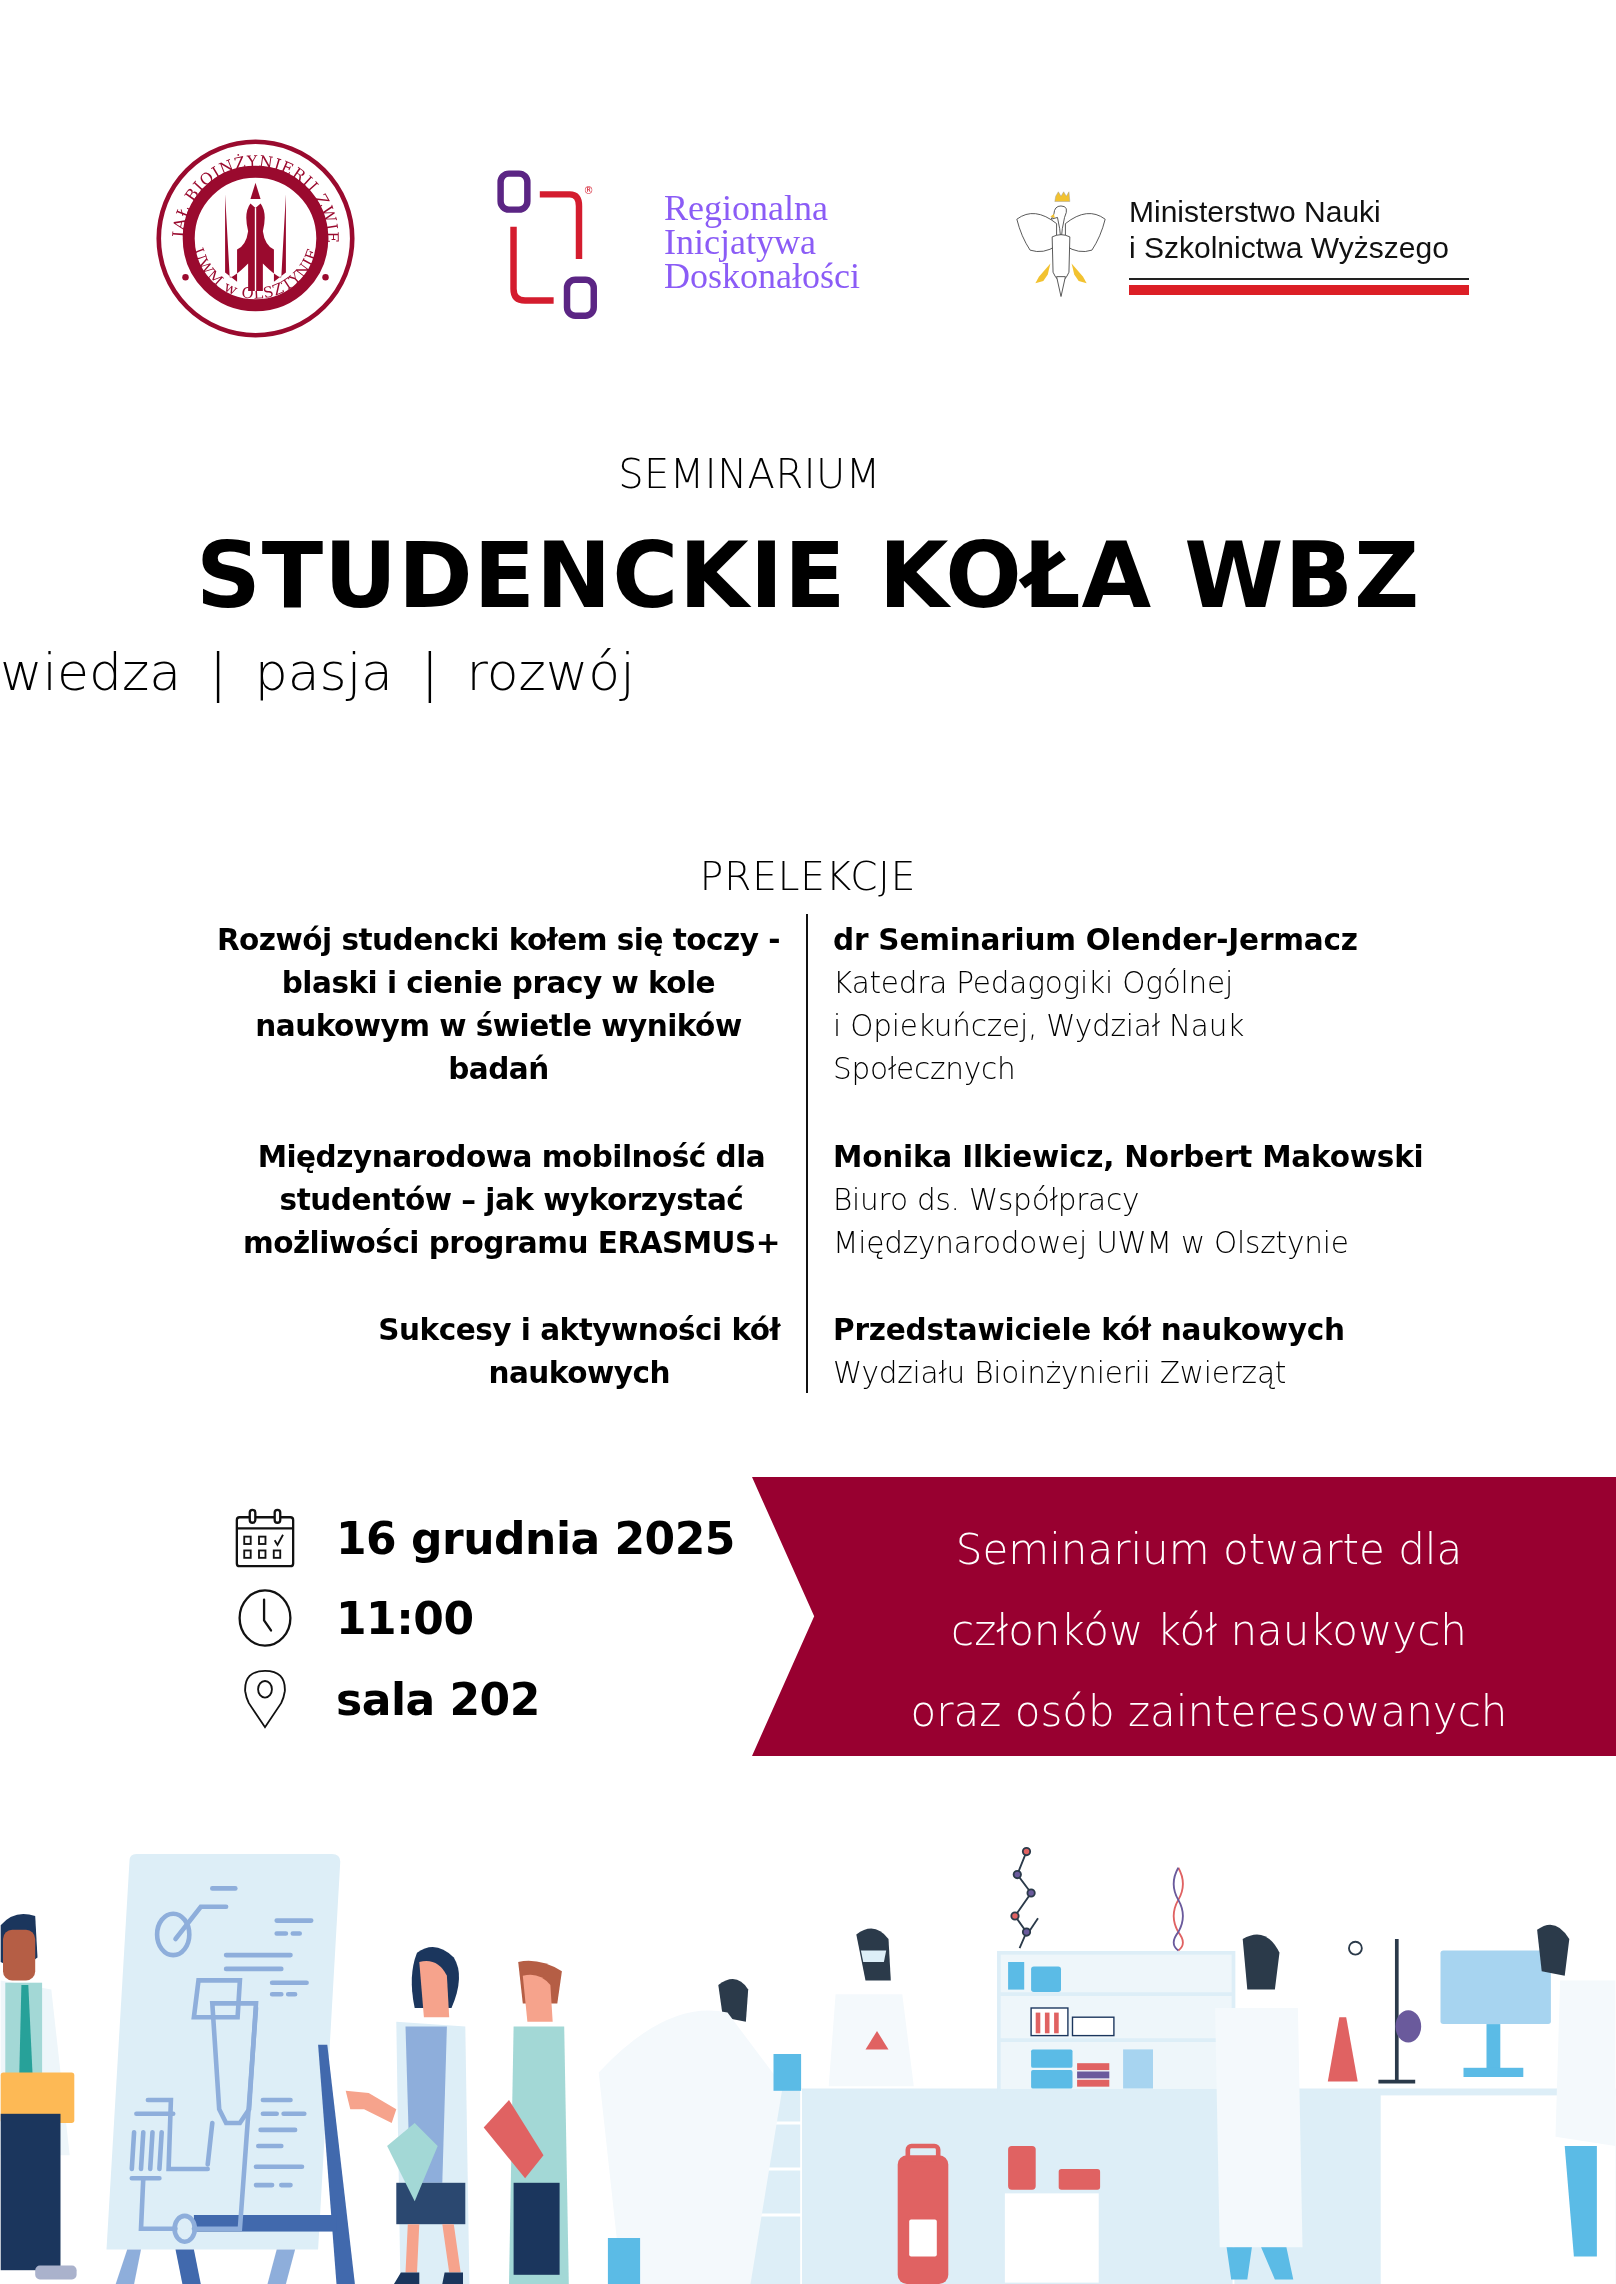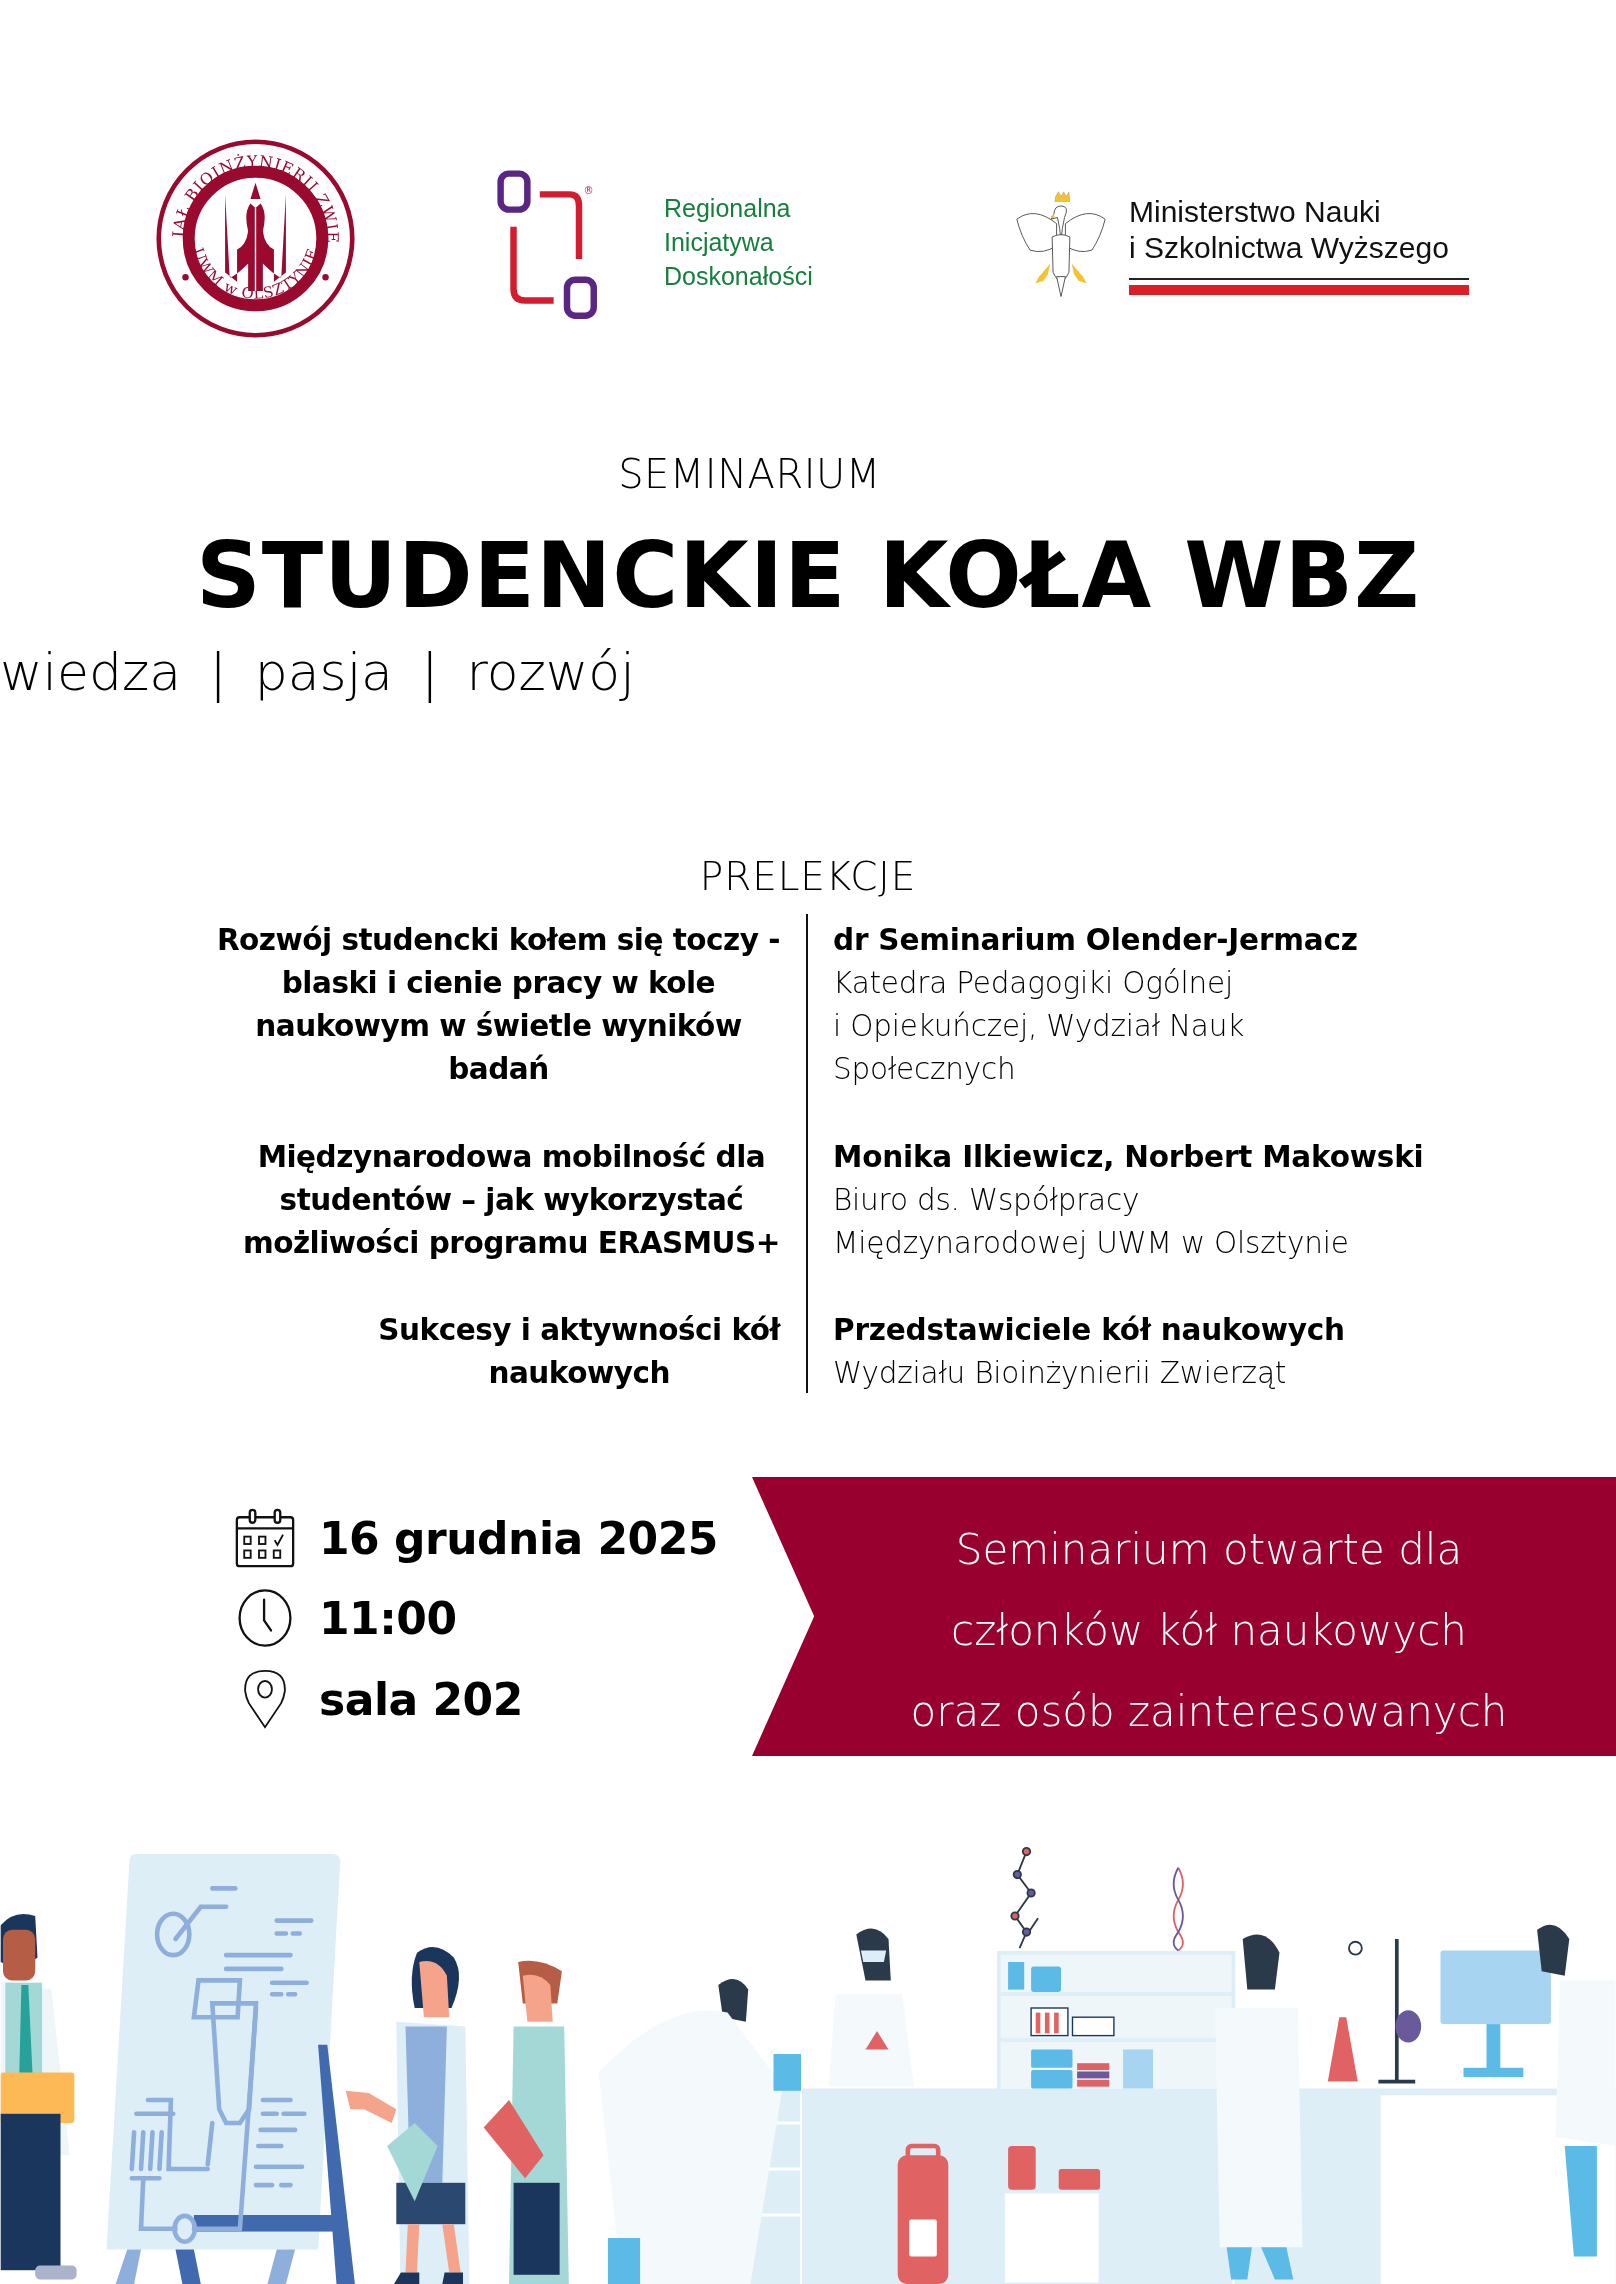--- a/index.html
+++ b/index.html
@@ -4,21 +4,21 @@
 <style>
   * { box-sizing: border-box; margin: 0; padding: 0; }
   html, body { width: 1616px; height: 2284px; background: #ffffff; overflow: hidden; }
   body { position: relative; font-family: "Liberation Sans", "DejaVu Sans", sans-serif; color: #000; }
 
   .abs { position: absolute; }
 
   
   .logo-wbz { left: 156px; top: 139px; width: 199px; height: 199px; }
   .logo-rid { left: 496px; top: 162px; width: 359px; height: 157px; }
-  .rid-text { position: absolute; left: 168px; top: 28.6px; font-size: 25px; line-height: 34px; color: #15803d; font-family: Liberation Sans, sans-serif; }
+  .rid-text { position: absolute; left: 168px; top: 28.6px; font-size: 36px; line-height: 34px; color: #8b5cf6; font-family: Liberation Serif, serif; }
   .logo-mnisw { left: 1008px; top: 186px; width: 460px; height: 115px; }
   .mnisw-text { position: absolute; left: 121px; top: 8.3px; font-size: 30px; line-height: 36px; color: #111; font-family: "Liberation Sans", sans-serif; }
   .mnisw-line-thin { position: absolute; left: 121px; top: 92px; width: 340px; height: 1.8px; background: #222; }
   .mnisw-line-red { position: absolute; left: 121px; top: 99px; width: 340px; height: 10px; background: #dc1f26; }
 
   
   .seminar-label { left: 0; width: 1499px; top: 451px; text-align: center; font-size: 40px; letter-spacing: 0.5px; font-family: "DejaVu Sans", sans-serif; font-weight: 300; }
   .main-title { left: 0; width: 1616px; top: 520px; text-align: center; font-size: 90px; font-weight: 900; font-family: "DejaVu Sans", sans-serif; letter-spacing: 0.9px; line-height: 111px; }
   .tagline { left: 0; width: 1316px; top: 642px; text-align: left; font-size: 52px; font-family: "DejaVu Sans", sans-serif; font-weight: 300; word-spacing: 9.2px; }
   .tagline span.sep { margin: 0 28px; }
@@ -30,21 +30,21 @@
   .lecture { position: absolute; width: 1616px; left: 0; }
   .lec-title { position: absolute; right: 836px; text-align: center; font-family: "DejaVu Sans", sans-serif; font-weight: 700; font-size: 29.5px; line-height: 43px; letter-spacing: -0.5px; }
   .lec-speaker { position: absolute; left: 833px; font-family: "DejaVu Sans", sans-serif; font-size: 29.5px; line-height: 43px; letter-spacing: -0.2px; }
   .lec-speaker .name { font-weight: 700; display: block; }
   .lec-speaker .aff { font-weight: 300; display: block; }
   .ln { display: block; white-space: nowrap; }
 
   
   .info-row { position: absolute; left: 235px; height: 64px; display: flex; align-items: center; }
   .info-row svg { width: 60px; height: 60px; flex: 0 0 auto; }
-  .info-text { margin-left: 24px; font-family: "DejaVu Sans", sans-serif; font-weight: 700; font-size: 44px; letter-spacing: -0.5px; text-align: center; }
+  .info-text { margin-left: 41px; font-family: "DejaVu Sans", sans-serif; font-weight: 700; font-size: 44px; letter-spacing: -0.5px; text-align: center; }
 
   
   .banner { left: 752px; top: 1477px; width: 865px; height: 279px; }
   .banner svg { position: absolute; left: 0; top: 0; width: 100%; height: 100%; }
   .banner-text { position: absolute; left: 55px; right: 6px; top: 32px; text-align: center; color: #fff; font-family: "DejaVu Sans", sans-serif; font-weight: 300; font-size: 42px; line-height: 81px; }
 
   
   .illustration { left: 0; top: 1824px; width: 1616px; height: 460px; }
 </style>
 </head>

